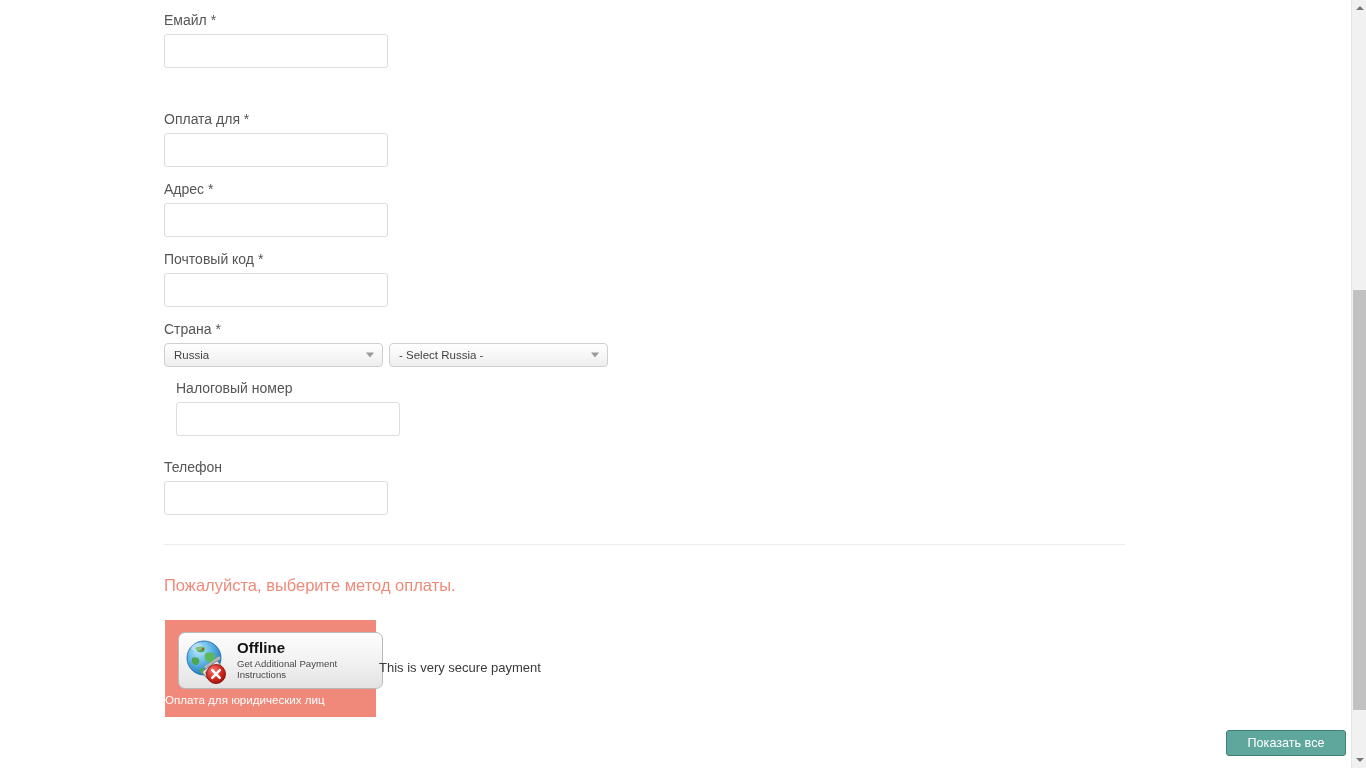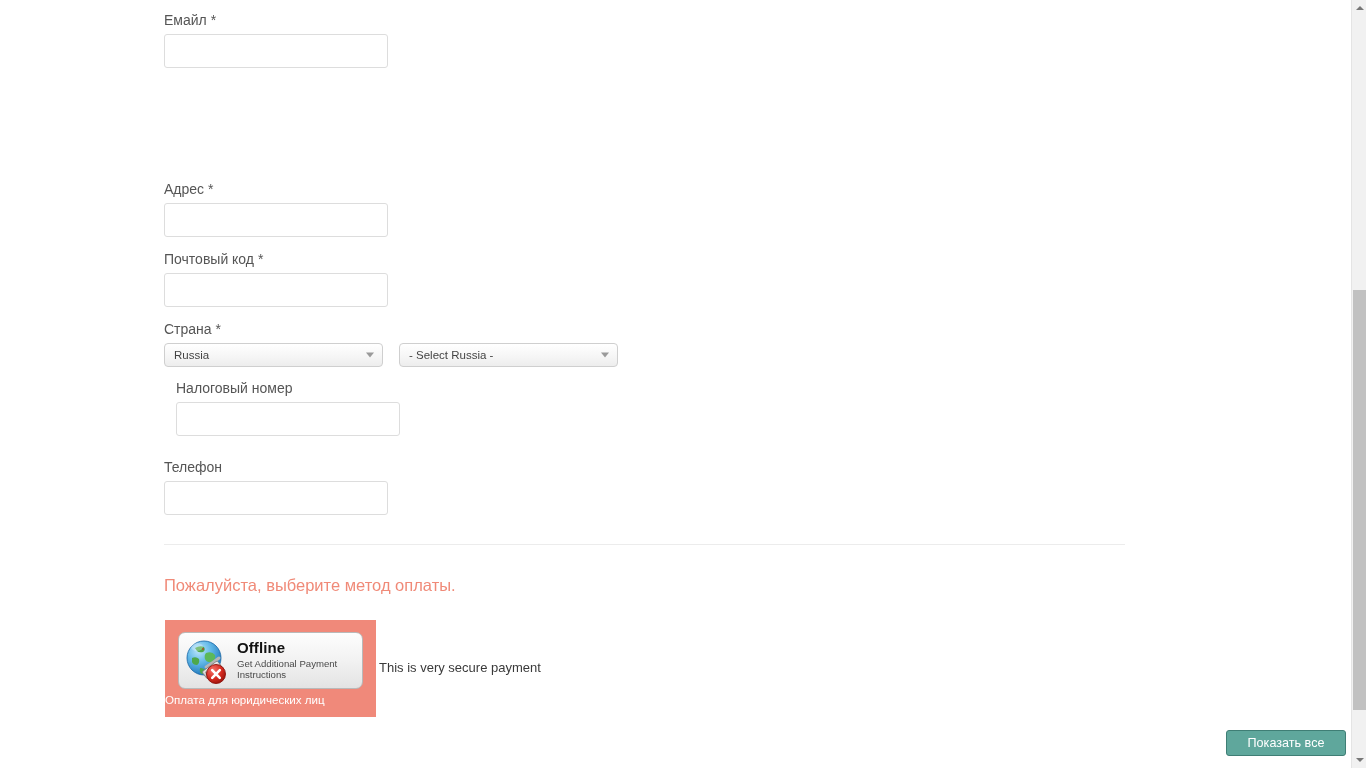--- a/index.html
+++ b/index.html
@@ -55,21 +55,21 @@
     color: #333333;
     font-family: "Liberation Sans", sans-serif;
     outline: none;
   }
 
   
   .select-row {
     position: absolute;
     left: 0;
     display: flex;
-    gap: 16px;
+    gap: 6px;
   }
   .sel {
     position: relative;
     box-sizing: border-box;
     height: 24px;
     border: 1px solid #cfcfcf;
     border-radius: 4px;
     background: linear-gradient(to bottom, #ffffff 0%, #f6f6f6 55%, #ededed 100%);
     font-size: 11.5px;
     color: #444444;
@@ -121,21 +121,21 @@
     left: 165px;
     top: 620px;
     width: 211px;
     height: 97px;
     background: #f0897a;
   }
   .pay-card {
     position: absolute;
     left: 13px;
     top: 12px;
-    width: 185px;
+    width: 205px;
     height: 57px;
     box-sizing: border-box;
     border: 1px solid #b9b9b9;
     border-radius: 7px;
     background: linear-gradient(to bottom, #fdfdfd 0%, #f2f2f2 50%, #e3e3e3 100%);
     display: flex;
     align-items: center;
     overflow: hidden;
   }
   .pay-icon {
@@ -257,20 +257,27 @@
 <div id="page">
 
   <div class="field" style="left:164px; top:12px;">
     <div class="field-label">
       <span>Емайл</span>
       <span class="req">*</span>
     </div>
     <input class="text-input" type="text" value="" placeholder="" style="">
   </div>
 
+  <div class="field" style="left:164px; top:111px;">
+    <div class="field-label">
+      <span>Оплата для</span>
+      <span class="req">*</span>
+    </div>
+    <input class="text-input" type="text" value="" placeholder="" style="">
+  </div>
 
   <div class="field" style="left:164px; top:181px;">
     <div class="field-label">
       <span>Адрес</span>
       <span class="req">*</span>
     </div>
     <input class="text-input" type="text" value="" placeholder="" style="">
   </div>
 
   <div class="field" style="left:164px; top:251px;">

